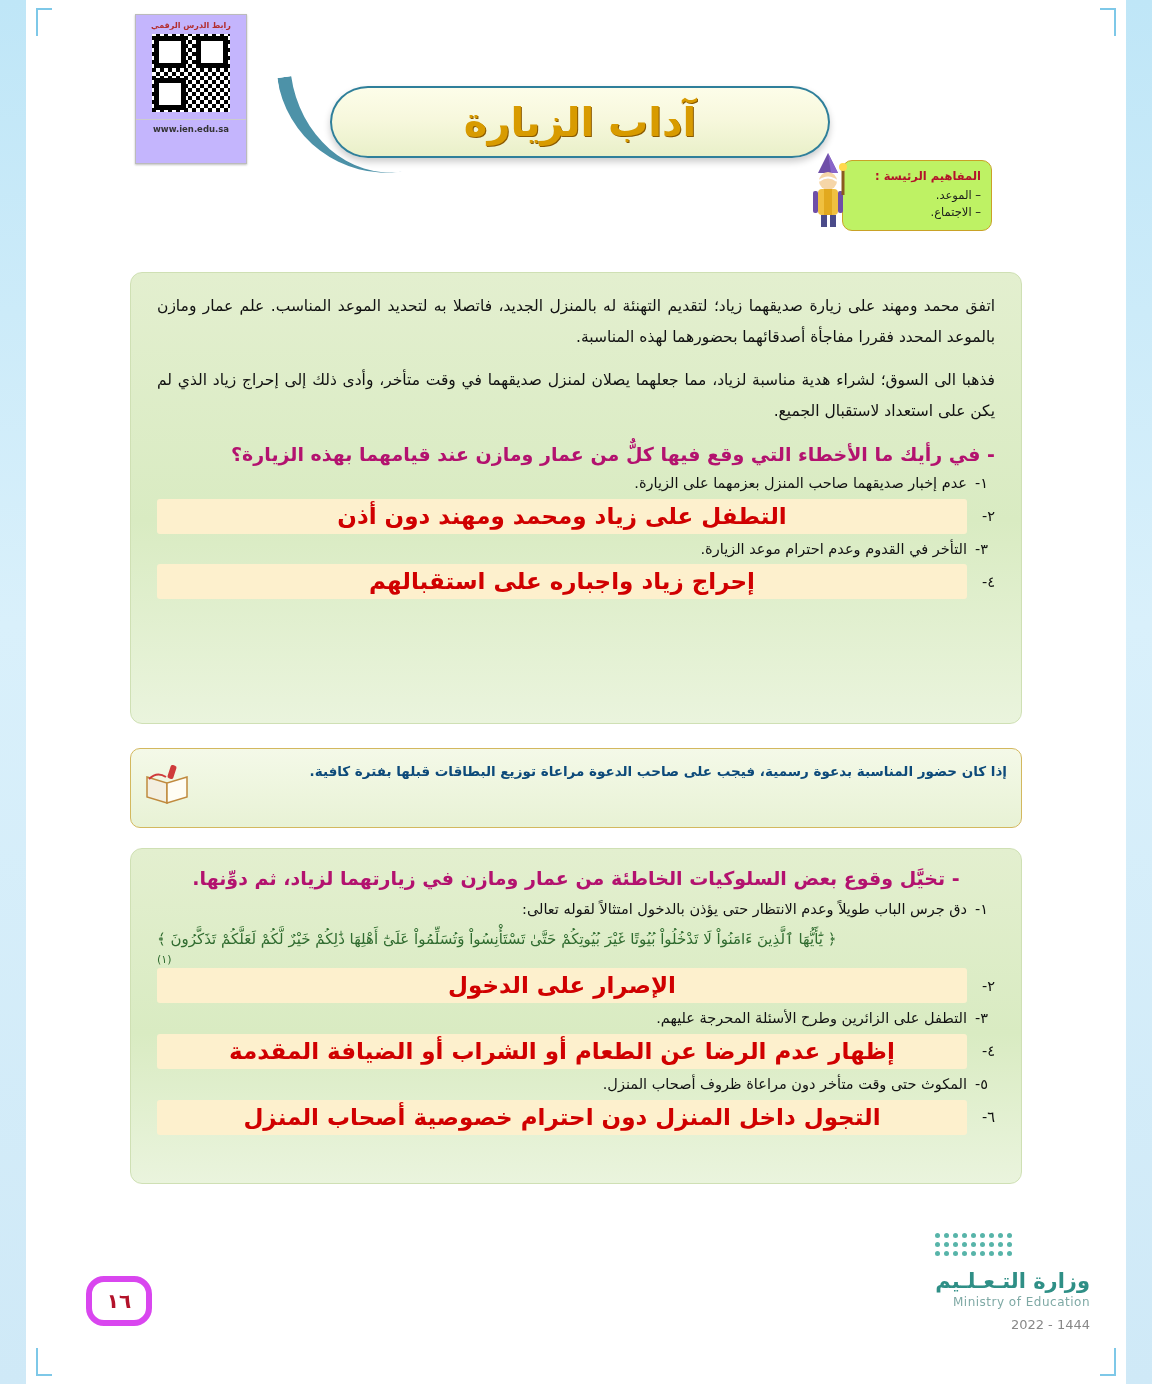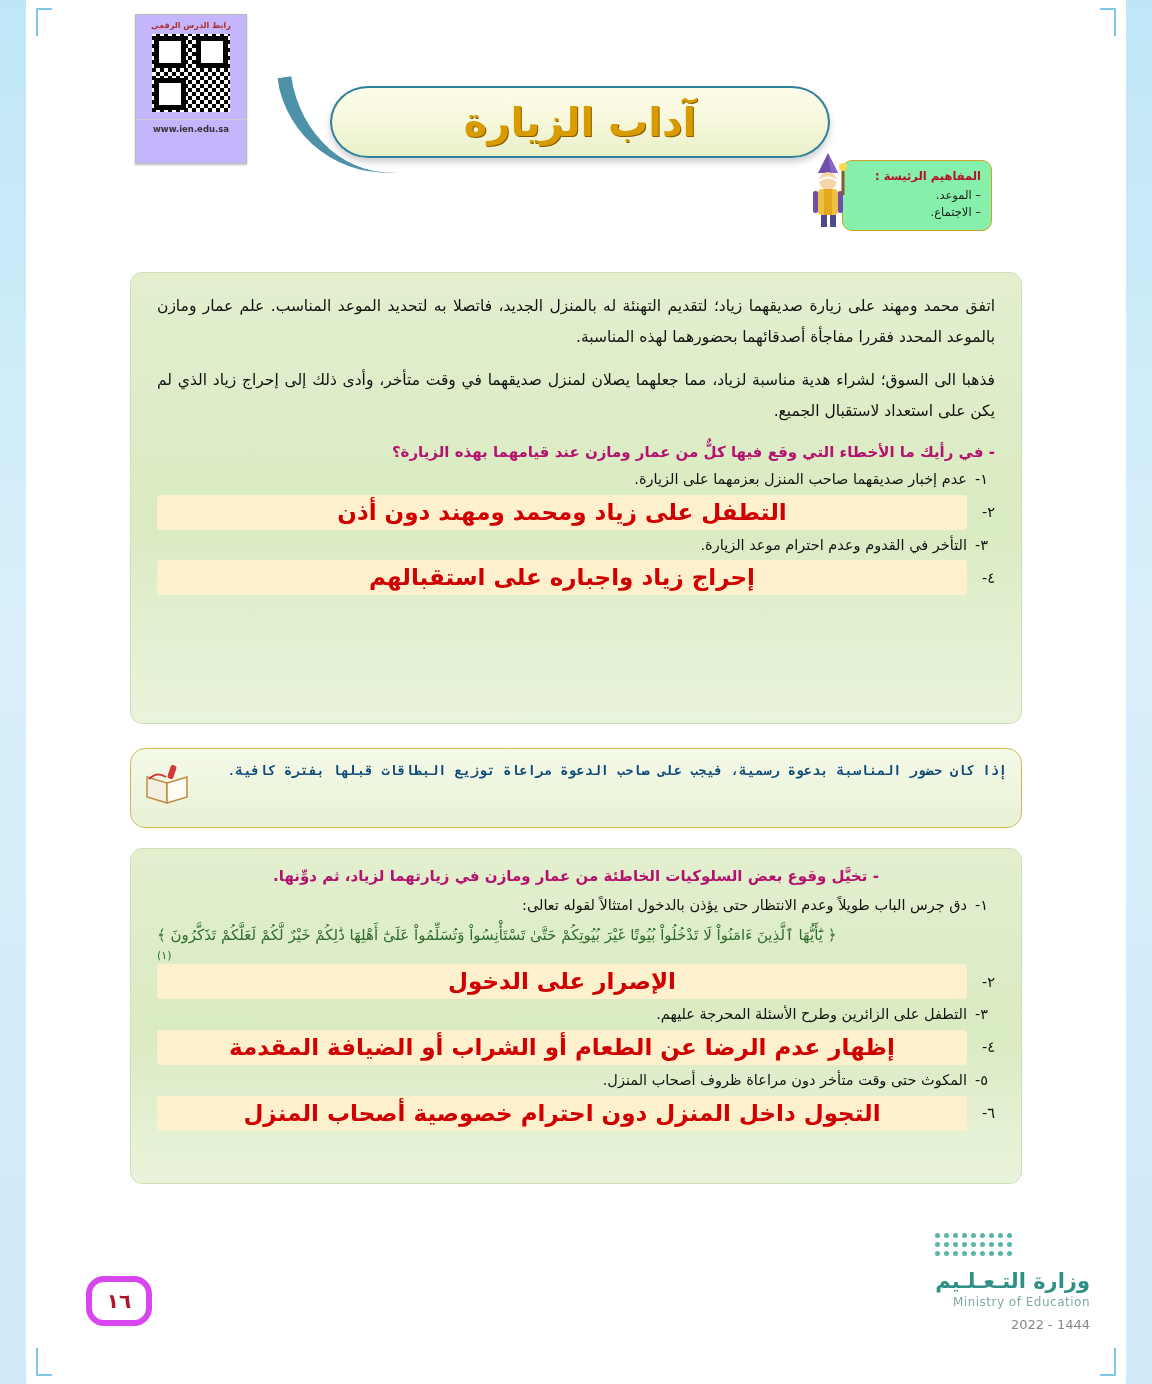--- a/index.html
+++ b/index.html
@@ -159,21 +159,21 @@
     opacity: .85;
     z-index: -1;
   }
 
   
   .concepts {
     position: absolute;
     top: 160px;
     right: 160px;
     width: 150px;
-    background: #86efac;
+    background: #bef264;
     border: 1.5px solid #c9a227;
     border-radius: 10px;
     padding: 8px 10px 8px 10px;
     box-sizing: border-box;
     z-index: 3;
   }
   .concepts .c-title {
     color: #b3122a;
     font-size: 11.5px;
     font-weight: bold;
@@ -214,21 +214,21 @@
   .para {
     font-size: 15.5px;
     line-height: 2.0;
     color: #111;
     text-align: justify;
     text-align-last: right;
   }
 
   .q-line {
     color: #b3126f;
-    font-size: 15px;
+    font-size: 19px;
     font-weight: bold;
     margin-bottom: 6px;
   }
 
   .num-item {
     display: flex;
     align-items: baseline;
     gap: 8px;
     font-size: 14.5px;
     color: #111;
@@ -263,27 +263,26 @@
     font-weight: bold;
     text-align: center;
     padding: 2px 8px;
     border-radius: 3px;
     line-height: 1.35;
   }
 
   
   .note {
     position: absolute;
-    border-radius: 15px;
+    border-radius: 10px;
     background: linear-gradient(to bottom, #f4f9e8, #e8f2d5);
     border: 1px solid #d3b85e;
     box-sizing: border-box;
     padding: 10px 14px 4px 70px;
     z-index: 2;
-    font-family: Liberation Mono, monospace;
   }
   .note .note-text {
     font-size: 13.5px;
     color: #0d4a7a;
     line-height: 1.9;
     font-weight: bold;
   }
   .note .book-icon {
     position: absolute;
     left: 12px;

